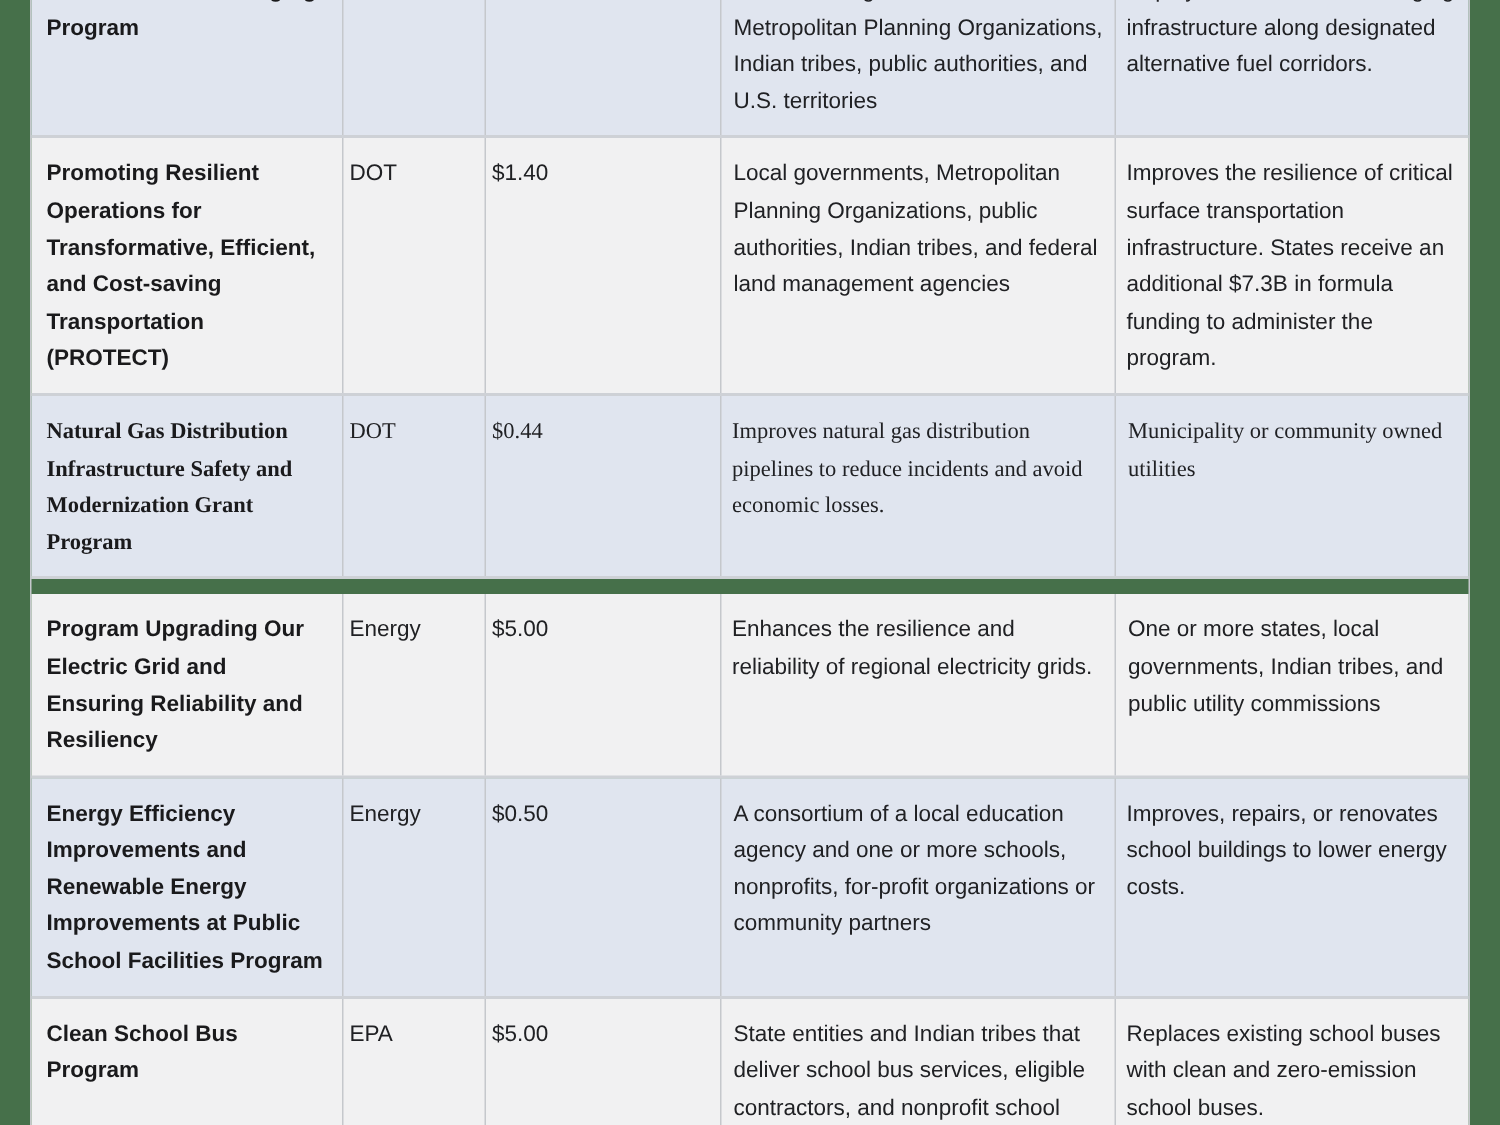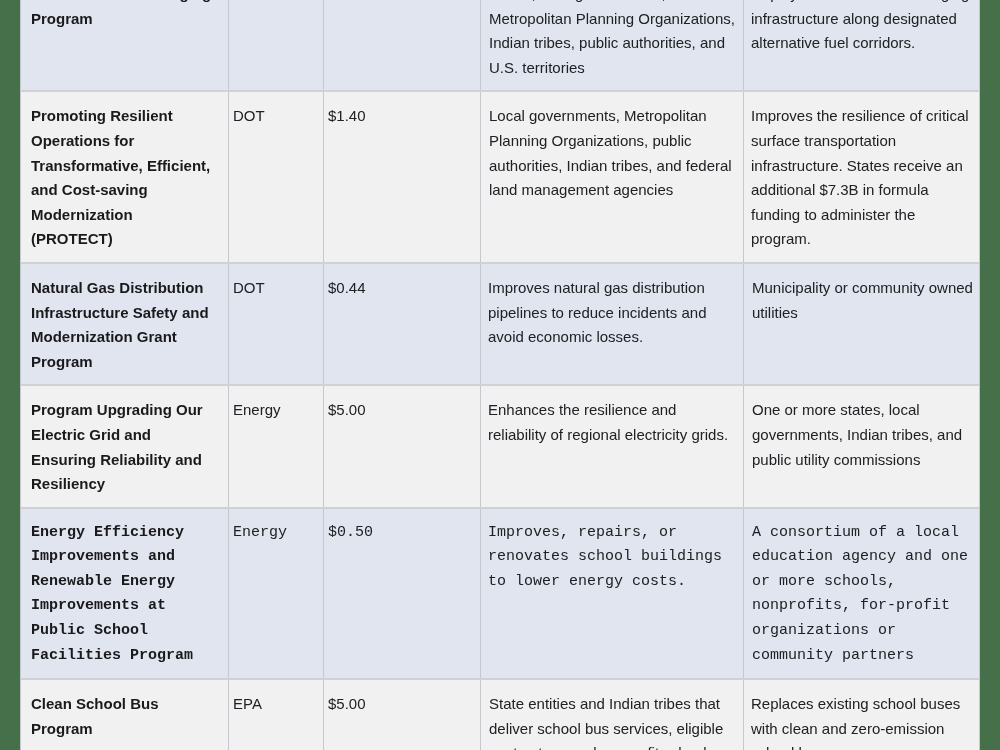--- a/index.html
+++ b/index.html
@@ -29,23 +29,23 @@
   .row {
     display: grid;
     grid-template-columns: 208px 95px 157px 263px 237px;
     border-bottom: 2px solid #ced1d6;
     box-sizing: border-box;
   }
   .row.blue { background: #e0e5ef; }
   .row.gray { background: #f1f1f2; }
   .row.h0 { min-height: 121px; }
   .row.h1 { min-height: 167px; }
-  .row.h2 { min-height: 120px; }
-  .row.h3 { min-height: 96px; }
-  .row.h4 { min-height: 142px; font-family: Liberation Mono, monospace; }
+  .row.h2 { min-height: 120px; font-family: Liberation Serif, serif; }
+  .row.h3 { min-height: 96px; margin-top: 10px; }
+  .row.h4 { min-height: 142px; }
   .row.h5 { min-height: 120px; }
   .cell {
     box-sizing: border-box;
     padding: 12px 10px 10px 9px;
     font-size: 15px;
     line-height: 24.6px;
     color: #202124;
     border-right: 1px solid #c5c8cc;
   }
   .cell:last-child { border-right: none; }
@@ -69,21 +69,21 @@
 
     <div class="row blue h0">
       <div class="cell program">Electric Vehicle Charging Program</div>
       <div class="cell center">DOT</div>
       <div class="cell center">$2.50</div>
       <div class="cell recipients">States, local governments, Metropolitan Planning Organizations, Indian tribes, public authorities, and U.S. territories</div>
       <div class="cell description">Deploys electric vehicle charging infrastructure along designated alternative fuel corridors.</div>
     </div>
 
     <div class="row gray h1">
-      <div class="cell program">Promoting Resilient Operations for Transformative, Efficient, and Cost-saving Modernization (PROTECT)</div>
+      <div class="cell program">Promoting Resilient Operations for Transformative, Efficient, and Cost-saving Transportation (PROTECT)</div>
       <div class="cell center">DOT</div>
       <div class="cell center">$1.40</div>
       <div class="cell recipients">Local governments, Metropolitan Planning Organizations, public authorities, Indian tribes, and federal land management agencies</div>
       <div class="cell description">Improves the resilience of critical surface transportation infrastructure. States receive an additional $7.3B in formula funding to administer the program.</div>
     </div>
 
     <div class="row blue h2">
       <div class="cell program">Natural Gas Distribution Infrastructure Safety and Modernization Grant Program</div>
       <div class="cell center">DOT</div>
       <div class="cell center">$0.44</div>
@@ -96,22 +96,22 @@
       <div class="cell center">Energy</div>
       <div class="cell center">$5.00</div>
       <div class="cell description">Enhances the resilience and reliability of regional electricity grids.</div>
       <div class="cell recipients">One or more states, local governments, Indian tribes, and public utility commissions</div>
     </div>
 
     <div class="row blue h4">
       <div class="cell program">Energy Efficiency Improvements and Renewable Energy Improvements at Public School Facilities Program</div>
       <div class="cell center">Energy</div>
       <div class="cell center">$0.50</div>
+      <div class="cell recipients">A consortium of a local education agency and one or more schools, nonprofits, for-profit organizations or community partners</div>
       <div class="cell description">Improves, repairs, or renovates school buildings to lower energy costs.</div>
-      <div class="cell recipients">A consortium of a local education agency and one or more schools, nonprofits, for-profit organizations or community partners</div>
     </div>
 
     <div class="row gray h5">
       <div class="cell program">Clean School Bus Program</div>
       <div class="cell center">EPA</div>
       <div class="cell center">$5.00</div>
       <div class="cell recipients">State entities and Indian tribes that deliver school bus services, eligible contractors, and nonprofit school transportation associations</div>
       <div class="cell description">Replaces existing school buses with clean and zero-emission school buses.</div>
     </div>
 

